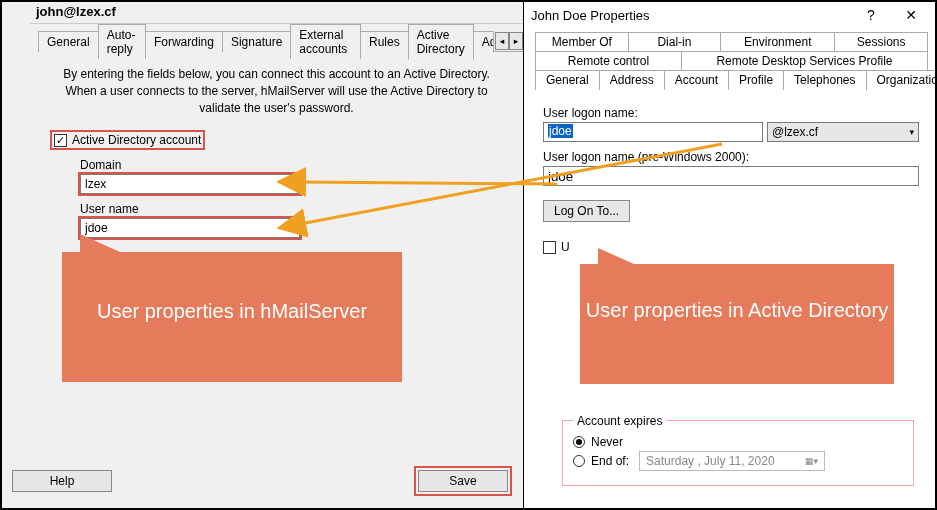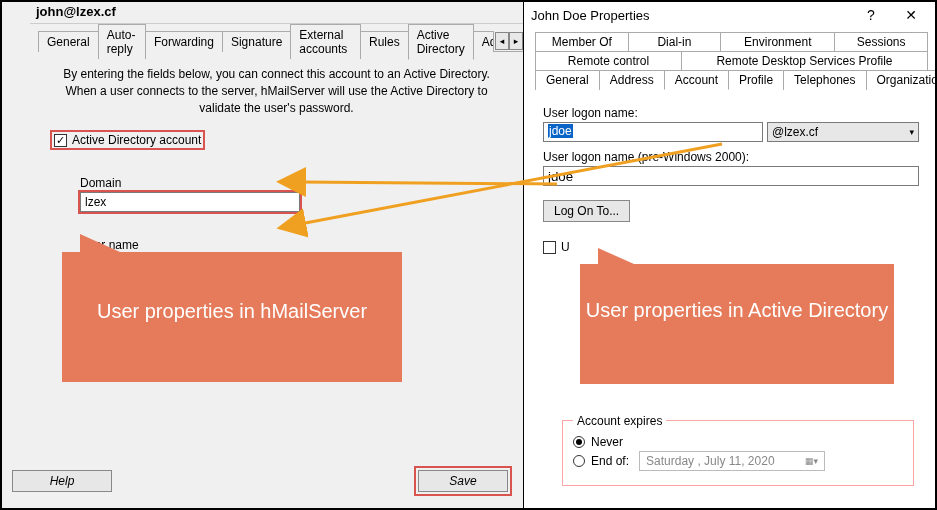--- a/index.html
+++ b/index.html
@@ -99,21 +99,21 @@
     line-height: 1;
   }
   .red-box {
     border: 2px solid #d9534f;
     display: inline-flex;
     align-items: center;
     padding: 1px 2px;
   }
   .field-group {
     margin-left: 50px;
-    margin-top: 26px;
+    margin-top: 8px;
   }
   .field-label { margin-bottom: 2px; }
   .text-input {
     width: 220px;
     height: 20px;
     border: 1px solid #7a7a7a;
     background: #fff;
     padding: 1px 4px;
     font-size: 12px;
     outline: none;
@@ -154,21 +154,20 @@
     align-items: center;
     justify-content: center;
   }
   .btn-row-left {
     position: absolute;
     left: 10px; bottom: 14px;
     width: 500px;
     display: flex;
     justify-content: space-between;
     align-items: center;
-    font-style: italic;
   }
   .help-btn { width: 100px; }
   .save-btn { width: 90px; }
   .save-red-outline {
     border: 2px solid #d9534f;
     padding: 2px;
     display: inline-block;
   }
 
   

